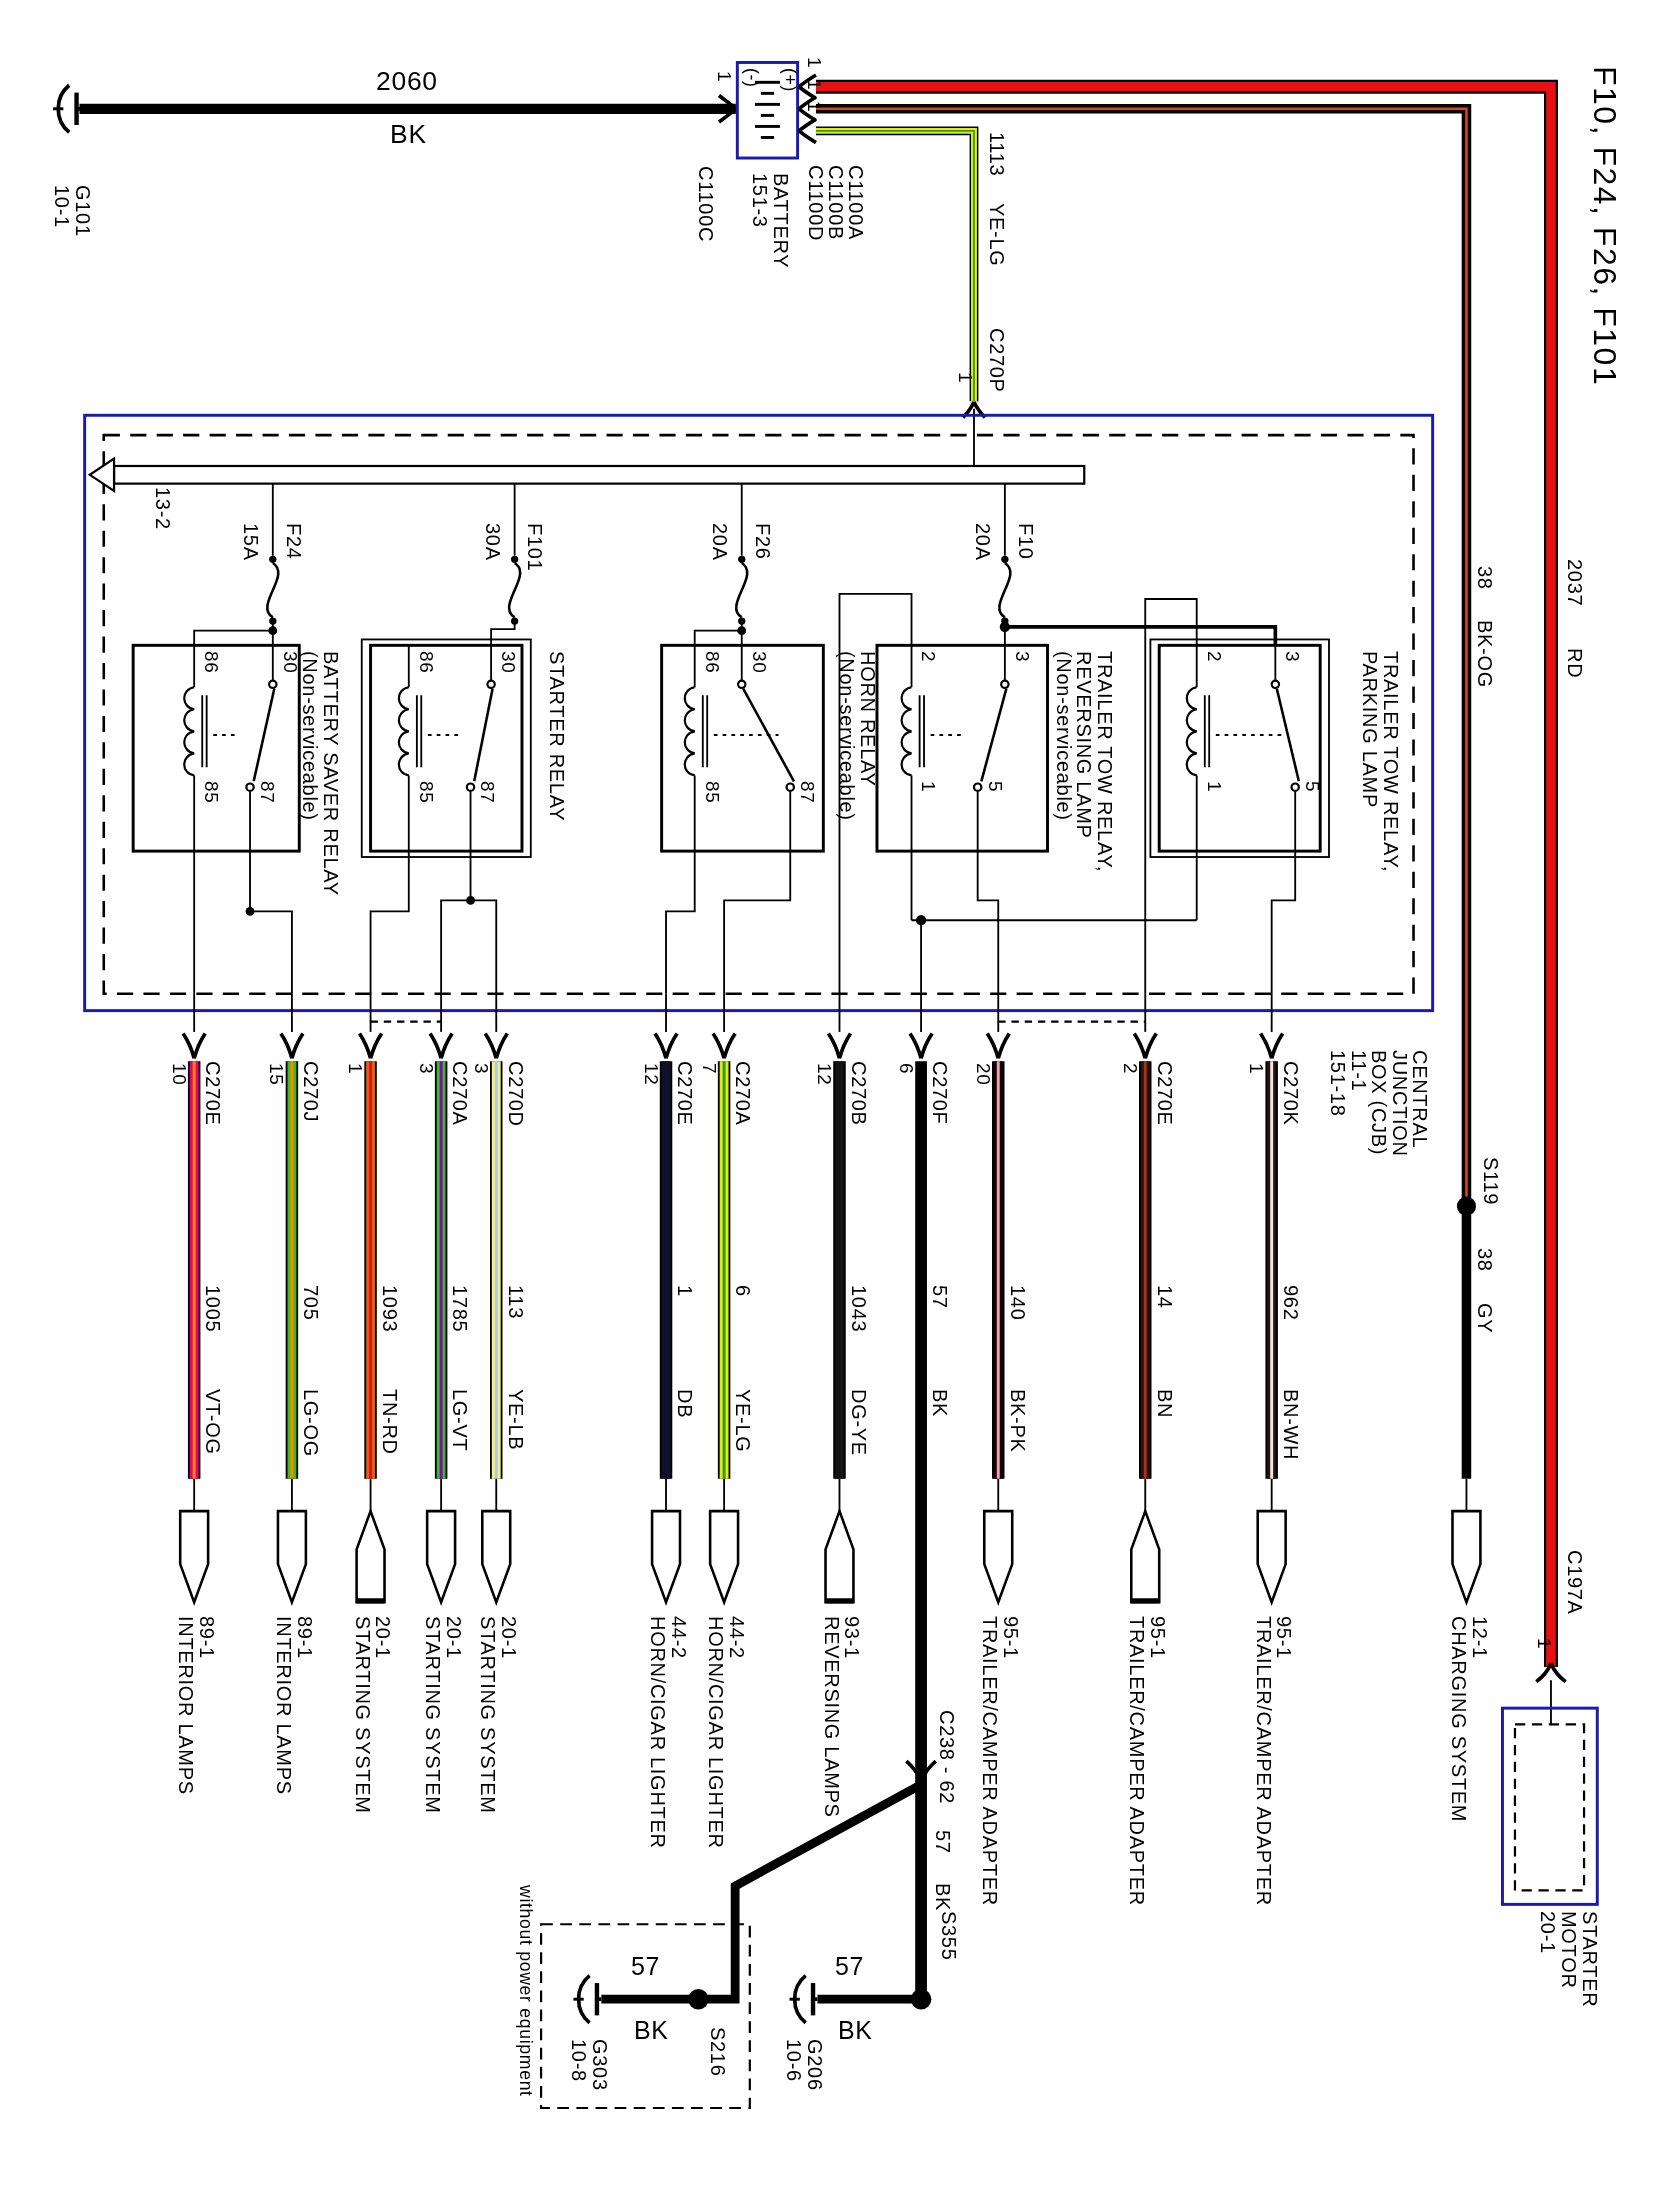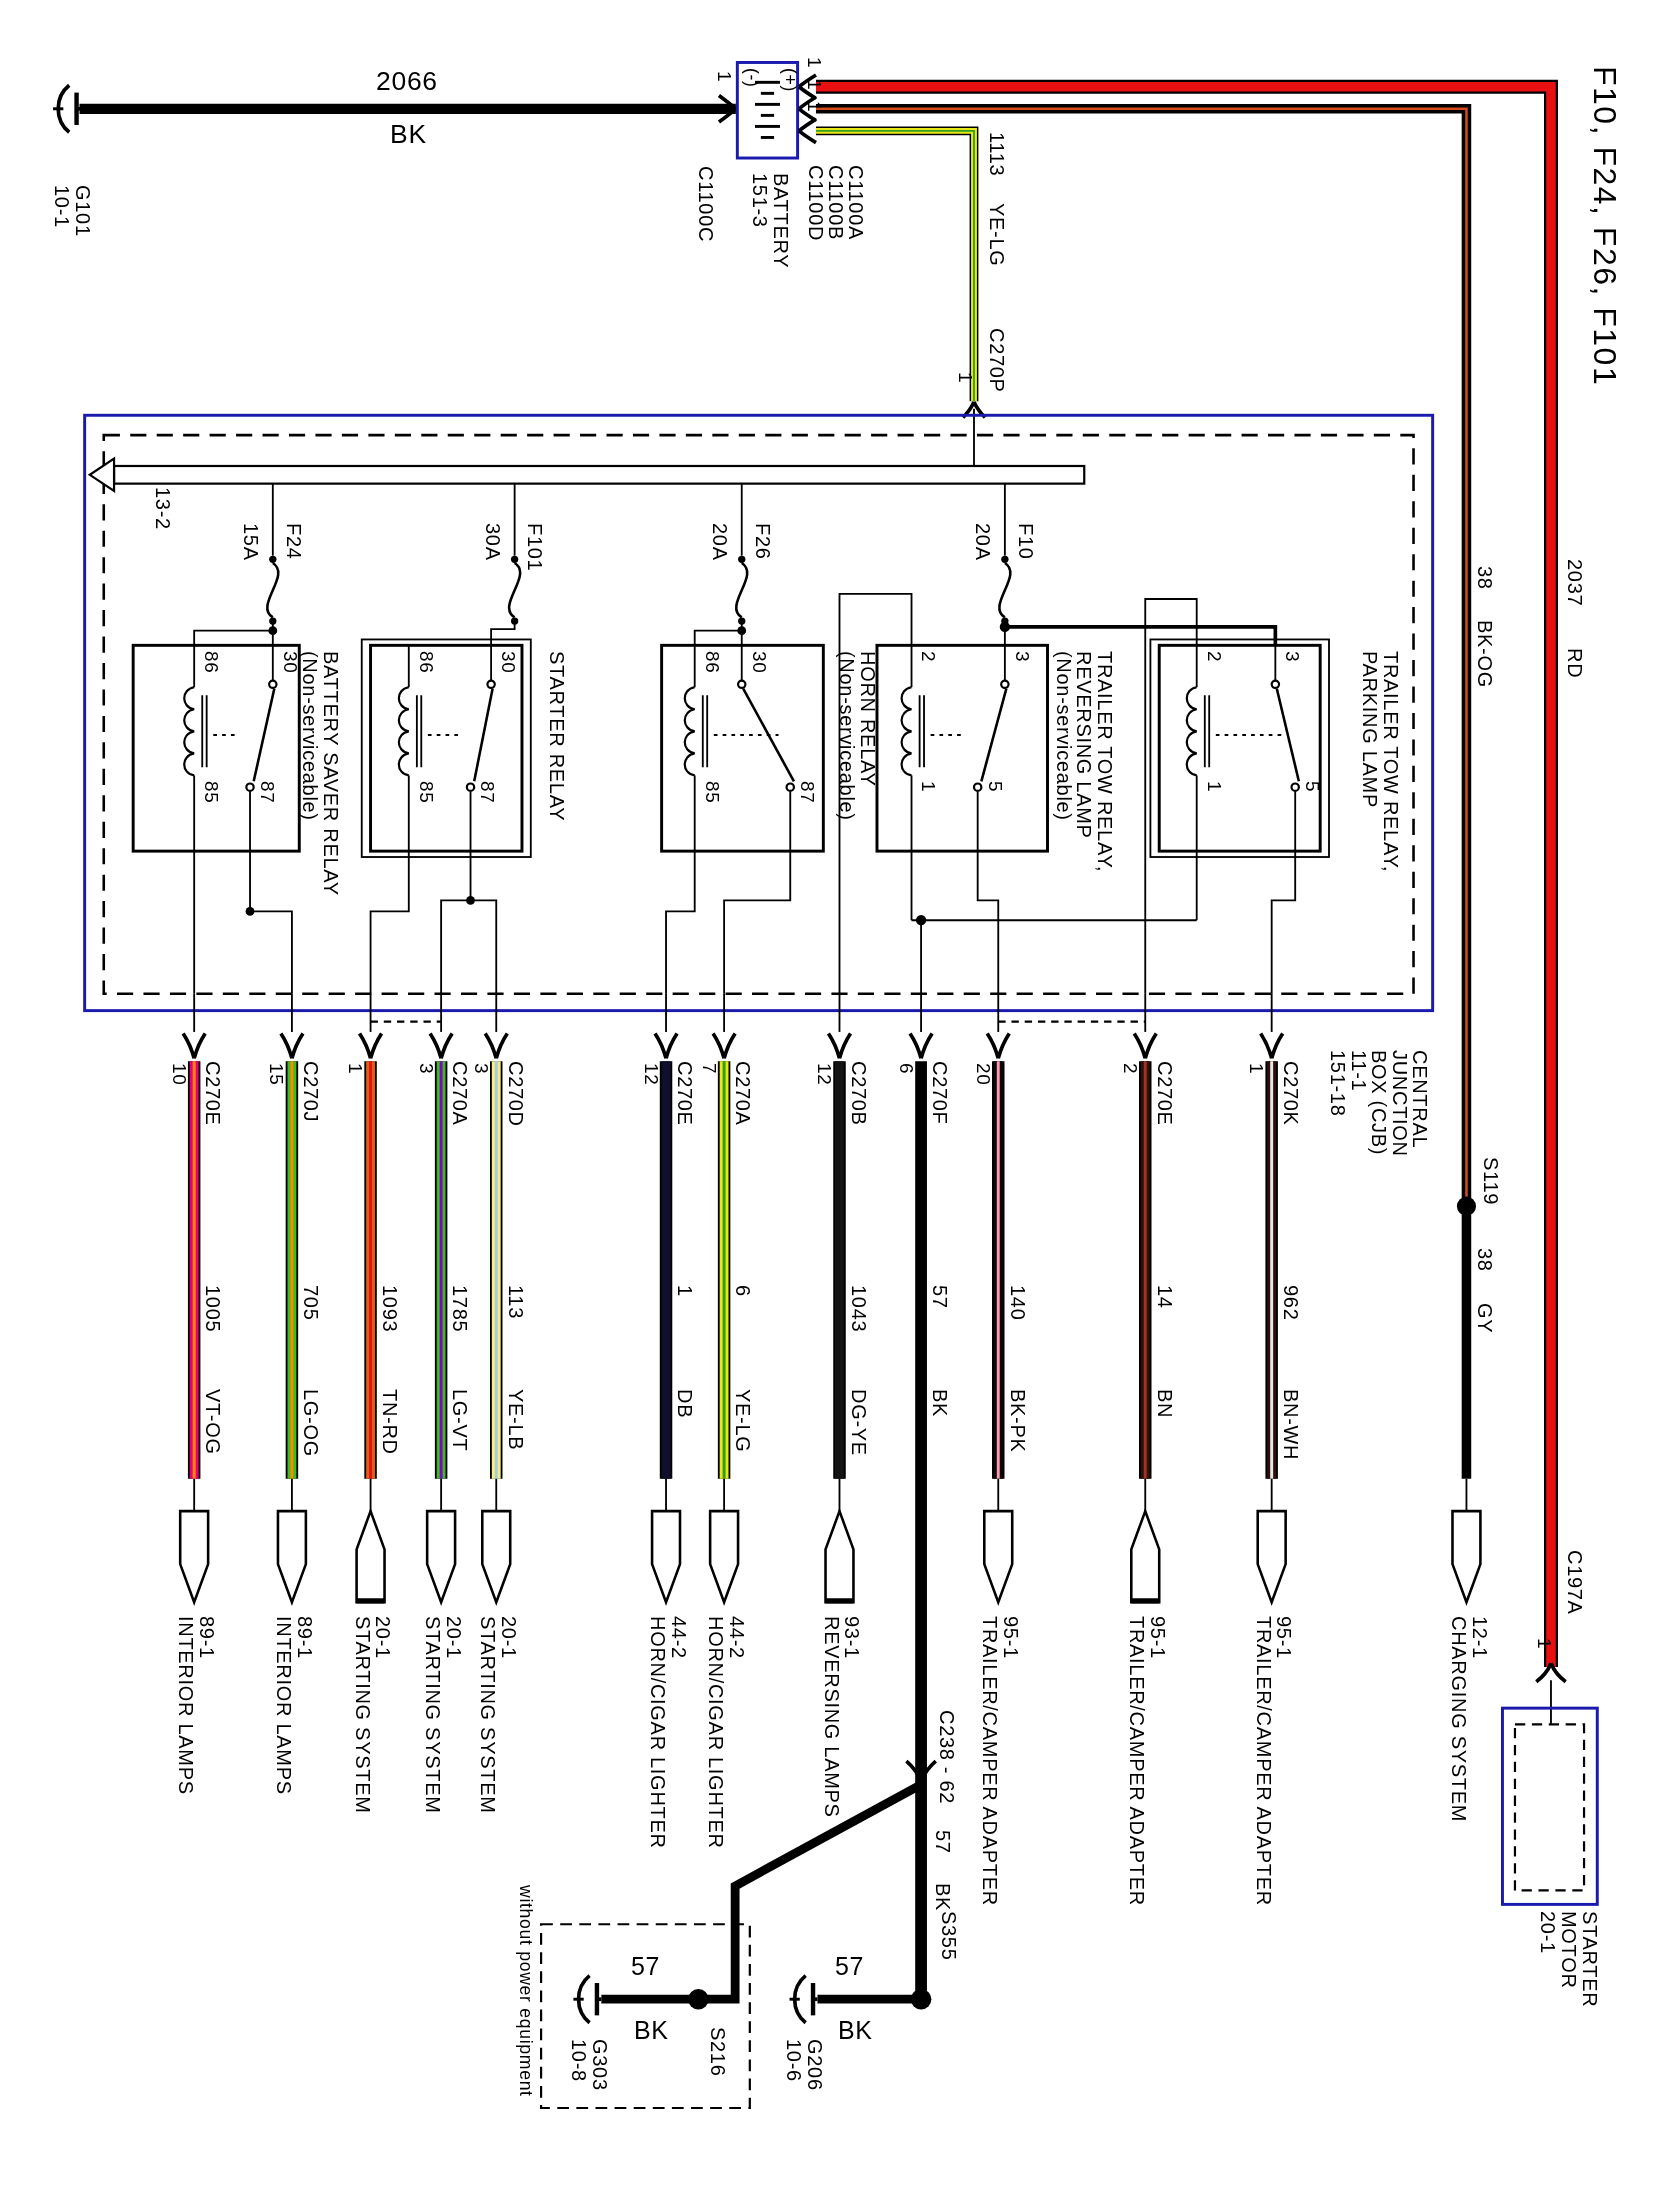--- a/index.html
+++ b/index.html
@@ -286,21 +286,21 @@
       <path d="M1730,1444 V2012" stroke="#000" stroke-width="17" fill="none"></path>
       <path d="M1730,1444 V2012" stroke="#30100a" stroke-width="12" fill="none"></path>
       <path d="M1730,1444 V2012" stroke="#e8e8e8" stroke-width="4" fill="none"></path>
       <path d="M1730,2012 V2056" stroke="#000" stroke-width="2.5" fill="none"></path>
       <polygon points="1711,2056 1749,2056 1749,2128 1730,2180 1711,2128" fill="#fff" stroke="#000" stroke-width="3.5"></polygon>
       <polygon points="1976,2056 2014,2056 2014,2128 1995,2180 1976,2128" fill="#fff" stroke="#000" stroke-width="3.5"></polygon>
     </svg>
 
 <div class="v" style="left:71px;top:185px">G101</div>
 <div class="v" style="left:50px;top:185px">10-1</div>
-<div class="h" style="left:376px;top:66px">2066</div>
+<div class="h" style="left:376px;top:66px">2060</div>
 <div class="h" style="left:390px;top:119px">BK</div>
 <div class="v fs26" style="left:713px;top:71px">1</div>
 <div class="v" style="left:694px;top:166px">C1100C</div>
 
 <div class="v fs24" style="left:741px;top:68px">(-)</div>
 <div class="v fs24" style="left:779px;top:68px">(+)</div>
 <div class="v" style="left:769px;top:173px">BATTERY</div>
 <div class="v" style="left:748px;top:173px">151-3</div>
 <div class="v fs26" style="left:803px;top:57px">1</div>
 <div class="v fs26" style="left:803px;top:79px">1</div>

